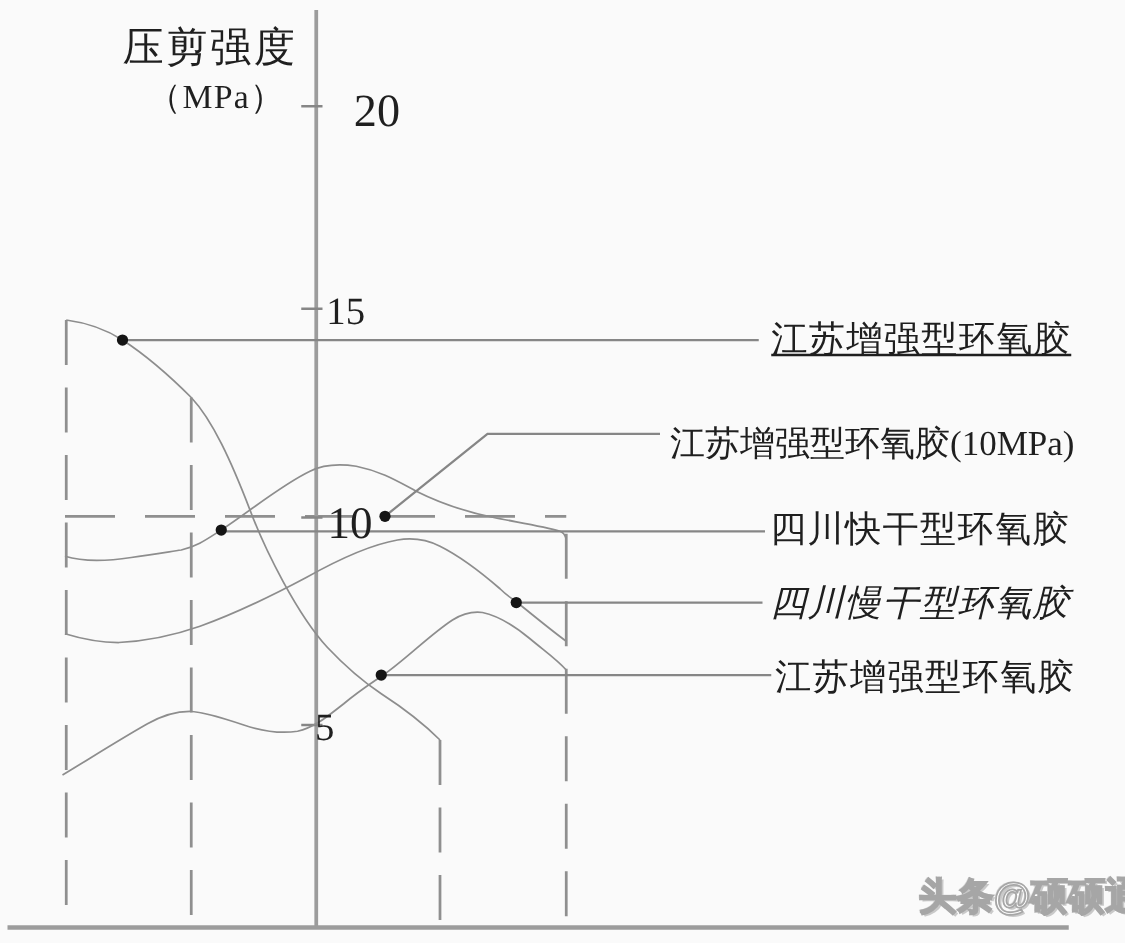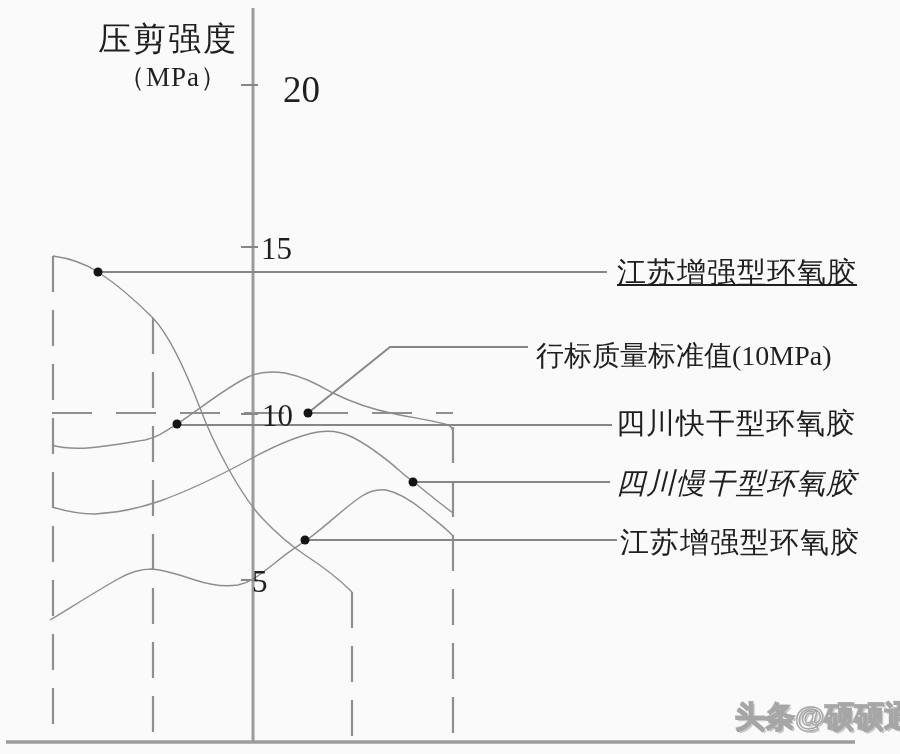--- a/index.html
+++ b/index.html
@@ -31,21 +31,21 @@
   .leader{stroke:var(--leader);stroke-width:1.8;fill:none;}
   .guide-v{stroke:var(--guide);stroke-width:2.2;fill:none;stroke-dasharray:36 18;}
   .guide-h{stroke:var(--guide);stroke-width:2.2;fill:none;stroke-dasharray:40 24;}
   .dotpt{fill:var(--dot);stroke:none;}
 
   .lbl{position:absolute;white-space:nowrap;line-height:1.2;}
   .axis-title1{left:98px;top:20px;font-size:33px;letter-spacing:2px;}
   .axis-title2{left:118px;top:61px;font-size:27px;letter-spacing:1px;}
   .tick-20{left:264px;top:68px;font-size:37px;margin-left:19px;}
   .tick-15{left:261px;top:230px;font-size:31px;}
-  .tick-10{left:262px;top:397px;font-size:31px;}
+  .tick-10{left:262px;top:397px;font-size:36px;}
   .tick-5{left:252px;top:563px;font-size:31px;}
 
   .series-lbl{font-size:29px;letter-spacing:1px;}
   .lbl-jiangsu{left:617px;top:255px;text-decoration:underline;}
   .lbl-standard{left:536px;top:339px;font-size:28px;letter-spacing:0;}
   .lbl-sichuan-fast{left:616px;top:409px;font-family:Liberation Mono, monospace;}
   .lbl-sichuan-slow{left:616px;top:466px;font-style:italic;}
   .lbl-shanghai-fast{left:620px;top:525px;}
 
   .watermark{
@@ -115,19 +115,19 @@
 
   <div class="lbl axis-title1">压剪强度</div>
   <div class="lbl axis-title2">（MPa）</div>
 
   <div class="lbl tick-20">20</div>
   <div class="lbl tick-15">15</div>
   <div class="lbl tick-10">10</div>
   <div class="lbl tick-5">5</div>
 
   <div class="lbl series-lbl lbl-jiangsu">江苏增强型环氧胶</div>
-  <div class="lbl series-lbl lbl-standard">行标质量标准值(10MPa)</div>
+  <div class="lbl series-lbl lbl-standard">江苏增强型环氧胶(10MPa)</div>
   <div class="lbl series-lbl lbl-sichuan-fast">四川快干型环氧胶</div>
   <div class="lbl series-lbl lbl-sichuan-slow">四川慢干型环氧胶</div>
   <div class="lbl series-lbl lbl-shanghai-fast">江苏增强型环氧胶</div>
 
   <div class="watermark">头条@硕硕通</div>
 </div>
 
 </body></html>

